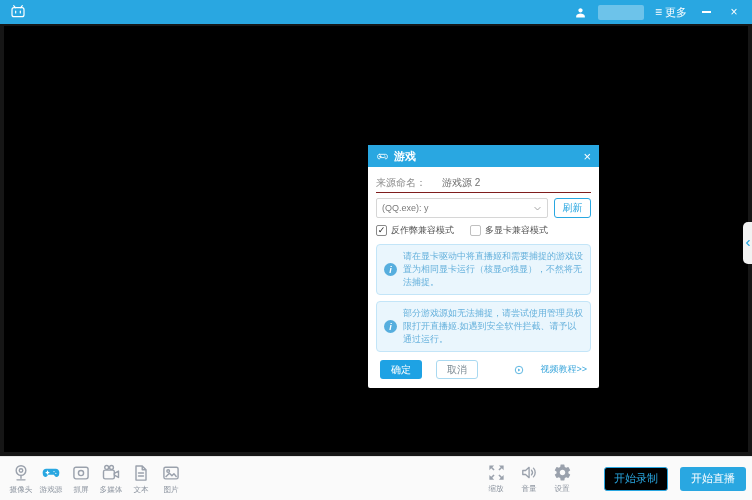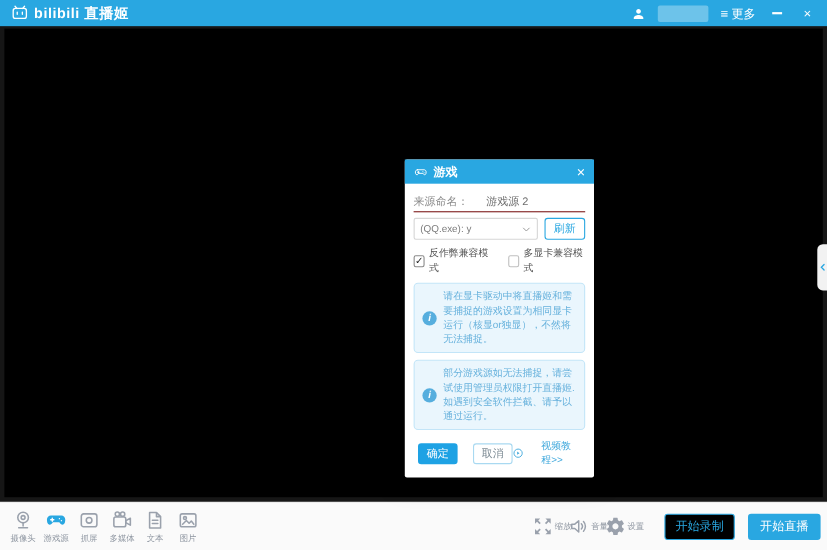--- a/index.html
+++ b/index.html
@@ -18,21 +18,21 @@
   .win-btn { color:#fff; width:16px; text-align:center; font-size:12px; line-height:1; cursor:default; }
   .min-bar { width:9px; height:2px; background:#fff; margin:0 4px; align-self:flex-end; margin-bottom:7px; }
 
   
   .preview { position:relative; height:432px; background:#161616; padding:2px 4px 4px; }
   .screen { width:100%; height:100%; background:#000; }
   .side-handle { position:absolute; right:0; top:198px; width:9px; height:42px; background:#f2f2f2;
     border-radius:5px 0 0 5px; display:flex; align-items:center; justify-content:center; cursor:pointer; }
 
   
-  .dialog { position:absolute; left:368px; top:145px; width:172px; background:#fff; border-radius:2px;
+  .dialog { position:absolute; left:368px; top:145px; width:231px; background:#fff; border-radius:2px;
     box-shadow:0 2px 22px rgba(0,0,0,.55); z-index:5; }
   .dlg-header { height:22px; background:#29a7e1; display:flex; align-items:center; gap:5px; padding:0 8px; }
   .dlg-title { color:#fff; font-size:11px; font-weight:bold; }
   .dlg-close { margin-left:auto; color:#fff; font-size:13px; line-height:1; cursor:pointer; }
   .dlg-body { padding:6px 8px 9px; }
   .name-row { display:flex; align-items:center; height:20px; border-bottom:1px solid #7f1d1d; margin-bottom:5px; }
   .name-label { font-size:10px; color:#8a8a8a; }
   .name-value { font-size:10px; color:#6e6e6e; margin-left:16px; }
   .select-row { display:flex; gap:6px; margin-bottom:6px; }
   .select { flex:1; height:20px; border:1px solid #d6d6d6; border-radius:2px; background:#fff;
@@ -58,41 +58,40 @@
   .cancel-btn { width:42px; height:19px; background:#fff; border:1px solid #a9d9f1; border-radius:3px;
     color:#7d8b94; font-size:10px; margin-left:14px; cursor:pointer;font-family:Liberation Serif, serif; }
   .tutorial { margin-left:auto; display:flex; align-items:center; gap:16px; color:#3fa8dc; font-size:9px; cursor:pointer; }
 
   
   .bottombar { height:44px; background:#fafafa; border-top:1px solid #e7e7e7; display:flex; align-items:center; padding:0 6px; }
   .src-item { width:30px; display:flex; flex-direction:column; align-items:center; gap:1px; cursor:pointer; }
   .src-label { font-size:8px; color:#8d95a0; white-space:nowrap; transform:scale(.95); }
   .src-item.active .src-label { color:#8d95a0; }
   .ctl-group { margin-left:auto; display:flex; gap:9px; }
-  .ctl-item { width:24px; display:flex; flex-direction:row; align-items:center; gap:1px; cursor:pointer; }
+  .ctl-item { width:24px; display:flex; flex-direction:column; align-items:center; gap:1px; cursor:pointer; }
   .record-btn { width:64px; height:24px; margin-left:30px; background:#000000; border:1px solid #29a7e1;
     border-radius:3px; color:#29a7e1; font-size:11px; cursor:pointer; }
   .stream-btn { width:66px; height:24px; margin-left:12px; background:#29a7e1; border:none;
     border-radius:3px; color:#fff; font-size:11px; cursor:pointer; }
 </style>
 </head>
 <body>
 
 <div class="app">
 
   <div class="titlebar">
     <div class="logo">
       <span style="display:flex">
         <svg viewBox="0 0 24 24" width="16" height="16" fill="none" stroke="#fff" stroke-width="1.8" stroke-linecap="round">
           <path d="M8 5.5L5.5 2.5M16 5.5L18.5 2.5"></path>
             <rect x="3" y="5.5" width="18" height="13.5" rx="3"></rect>
           <path d="M8.5 10.5v3M15.5 10.5v3"></path>
         </svg>
       </span>
-      <span class="logo-text">bilibili 直播姬</span>
     </div>
     <div class="tb-right">
       <span style="display:flex">
         <svg viewBox="0 0 24 24" width="13" height="13">
             <path fill="#fff" d="M12 12c2.2 0 4-1.8 4-4s-1.8-4-4-4-4 1.8-4 4 1.8 4 4 4zm0 2c-3.3 0-8 1.7-8 5v2h16v-2c0-3.3-4.7-5-8-5z"></path>
           </svg>
       </span>
       <span class="user-badge"></span>
       <span class="more">
         <span class="menu-glyph">≡</span>

